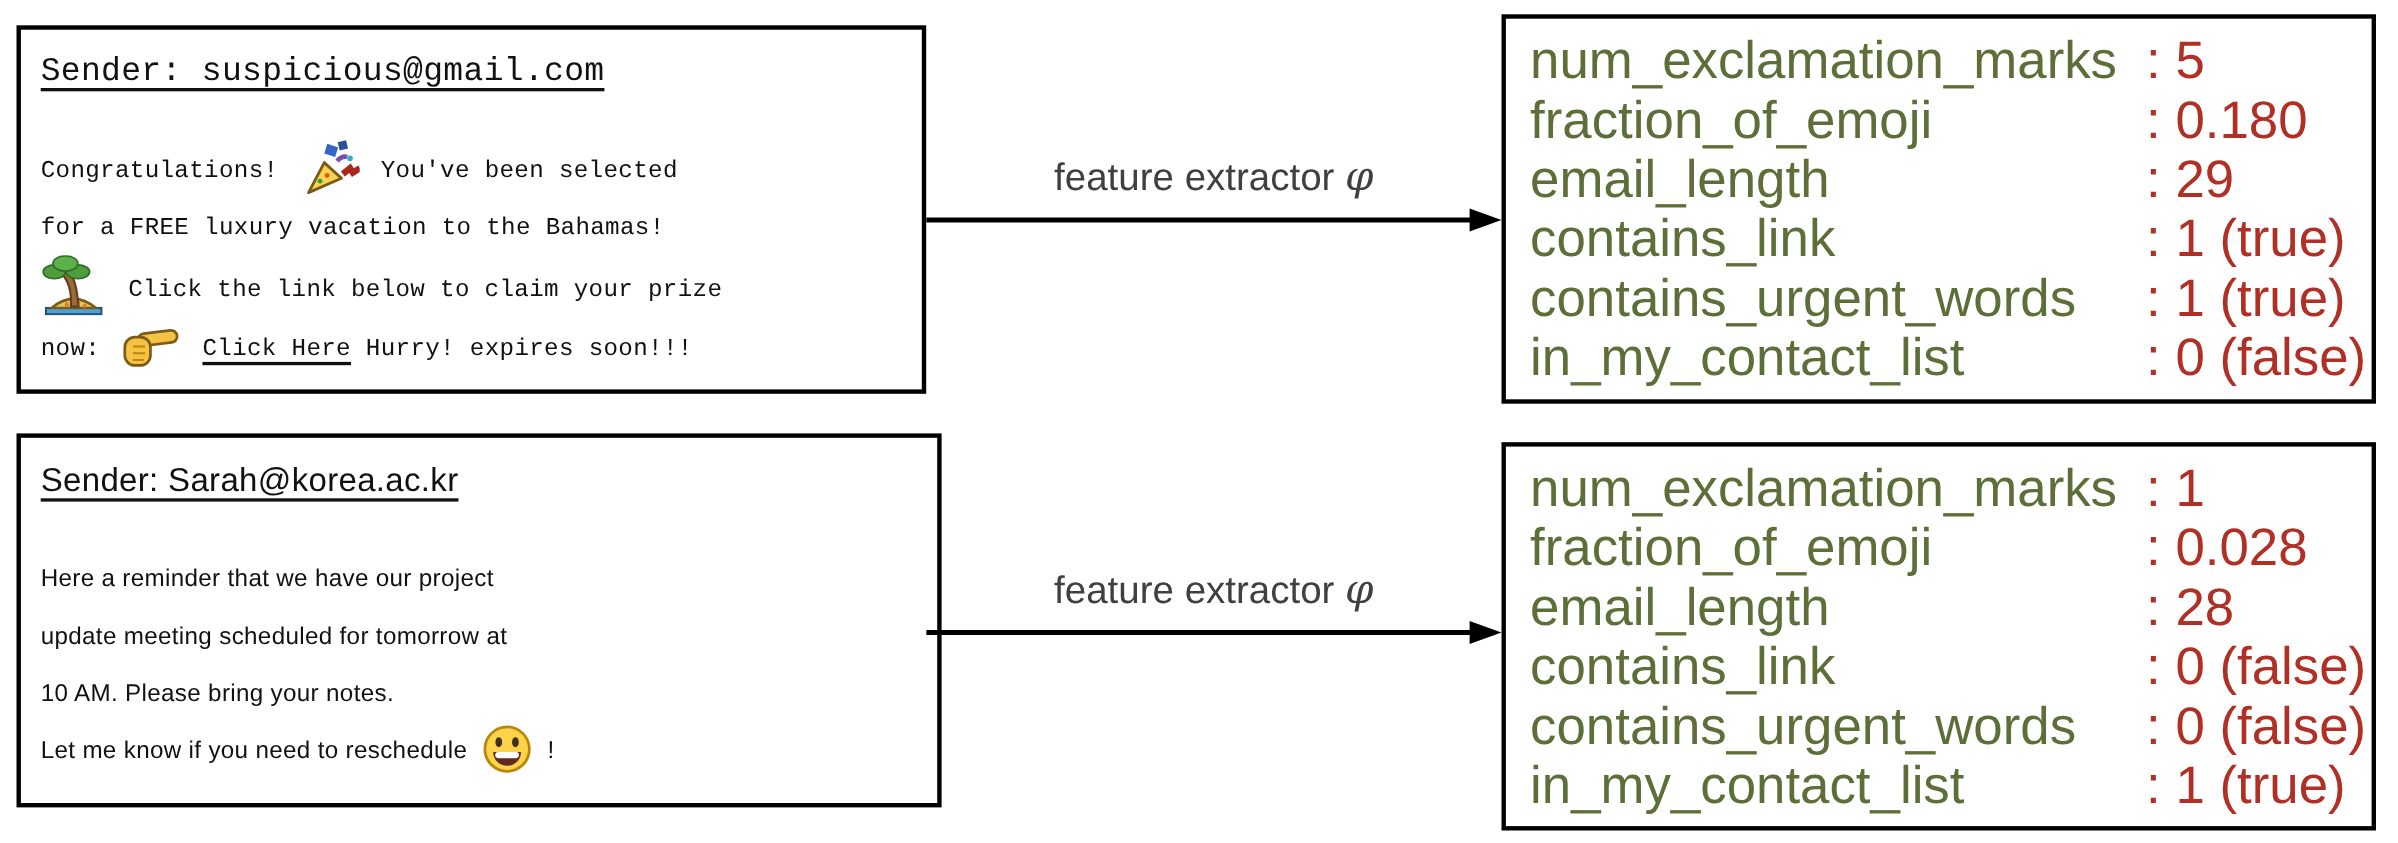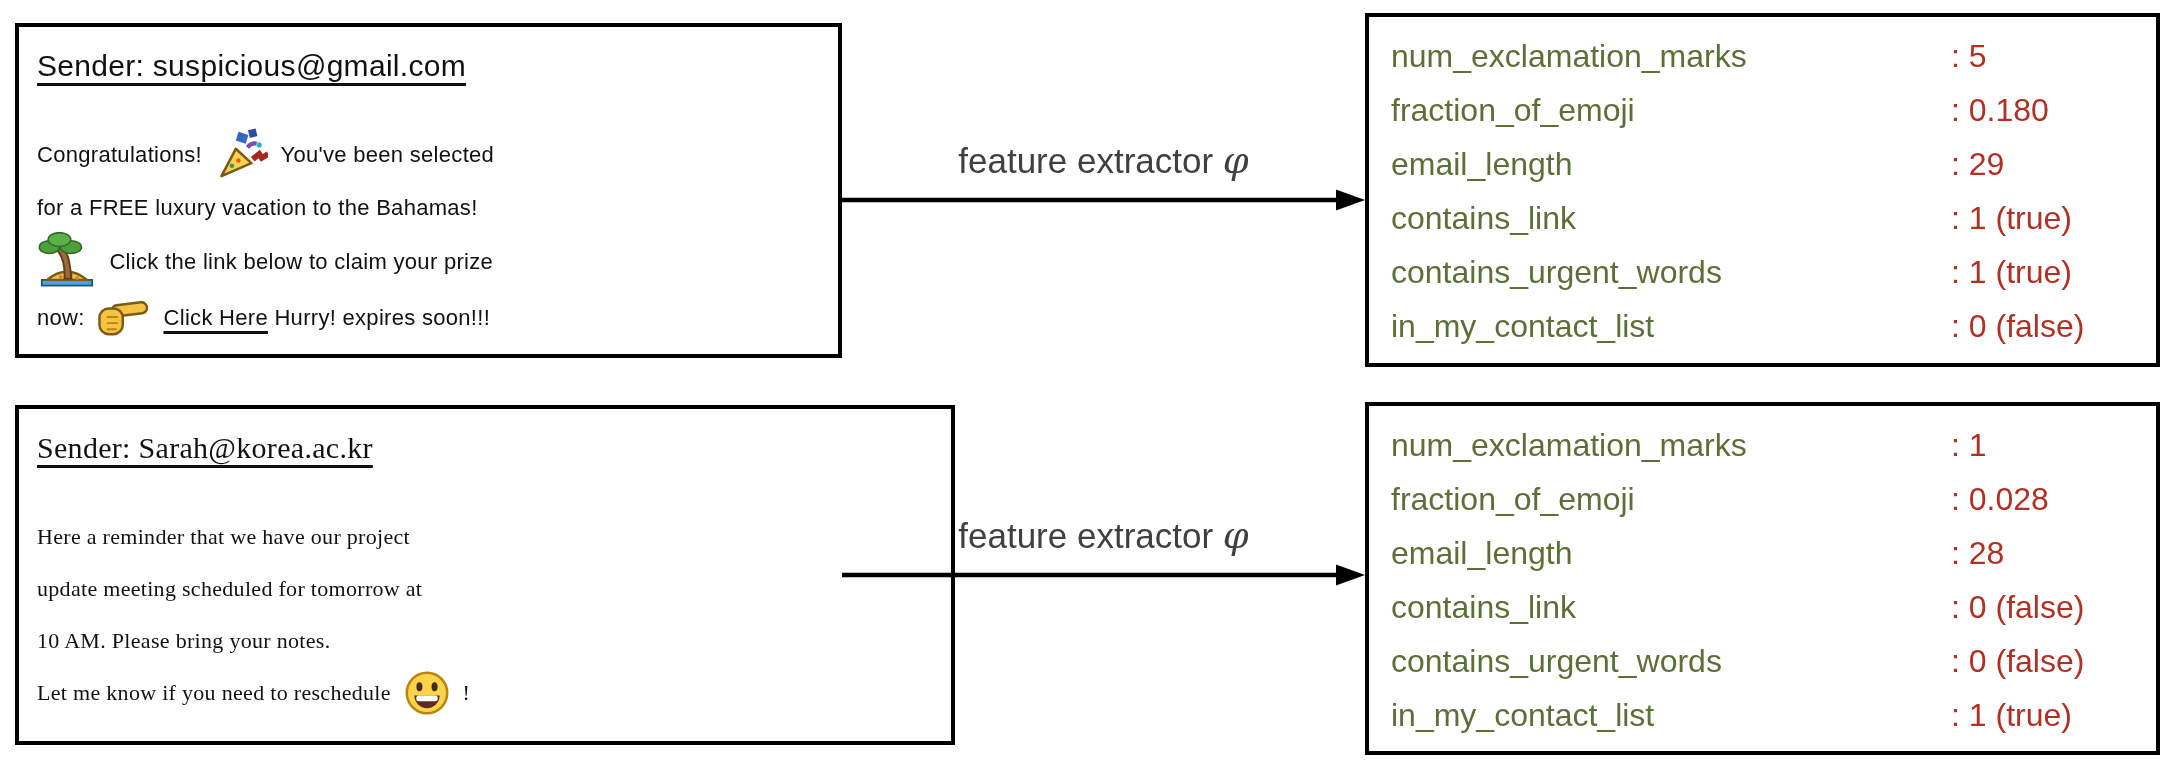--- a/index.html
+++ b/index.html
@@ -10,33 +10,33 @@
   }
   .box{position:absolute;background:#fff;border:4px solid var(--box-border,#000);box-sizing:border-box;}
   .email-box{padding:14px 18px;}
   .sender{font-size:30px;line-height:50px;letter-spacing:.3px;
           text-decoration:underline;text-decoration-thickness:2.5px;text-underline-offset:7px;}
   .email-body{margin-top:38px;font-size:22px;line-height:52px;letter-spacing:.3px;}
   .eline{white-space:nowrap;}
   .icon{display:inline-block;vertical-align:middle;margin:0 6px;position:relative;top:-2px;}
   .pseudo-link{text-decoration:underline;text-decoration-thickness:2.5px;text-underline-offset:6px;text-align:right;}
   .features-box{padding:12px 22px;}
-  .feat-line{display:flex;font-size:32px;line-height:54px;white-space:nowrap;}
+  .feat-line{display:flex;font-size:48px;line-height:54px;white-space:nowrap;}
   .feat-name{flex:none;width:560px;color:var(--feature-name,#5d6e38);}
   .feat-value{color:var(--feature-value,#b03026);}
   .arrow{position:absolute;color:var(--arrow,#000);}
   .arrow-label{position:absolute;text-align:center;font-size:35px;line-height:42px;color:#404040;}
   .phi{font-family:"DejaVu Serif",serif;font-style:italic;font-size:37px;}
 </style>
 </head>
 <body>
 
 <div class="canvas">
 
-  <section class="box email-box" style="left:15px;top:23px;width:827px;height:335px;">
+  <section class="box email-box" style="left:15px;top:23px;width:827px;height:335px;font-family:Liberation Mono, monospace;">
     <div class="sender">Sender: suspicious@gmail.com</div>
     <div class="email-body">
       <div class="eline">
         <span>Congratulations!</span>
         <svg class="icon" width="54" height="52" viewBox="0 0 40 40">
           <polygon points="5,37 16,16 28,27" fill="#f8d353" stroke="#7a5c17" stroke-width="2" stroke-linejoin="round"></polygon>
           <circle cx="13" cy="29" r="1.7" fill="#2f9e44"></circle>
           <circle cx="18" cy="25" r="1.7" fill="#e8590c"></circle>
           <rect x="17" y="4" width="8" height="7" fill="#3566c4" transform="rotate(18 21 7)"></rect>
           <rect x="26" y="1" width="6" height="6" fill="#2b4f9e" transform="rotate(-14 29 4)"></rect>
@@ -107,21 +107,21 @@
     <div class="feat-line">
       <span class="feat-name">contains_urgent_words</span>
       <span class="feat-value">: 1 (true)</span>
     </div>
     <div class="feat-line">
       <span class="feat-name">in_my_contact_list</span>
       <span class="feat-value">: 0 (false)</span>
     </div>
   </section>
 
-  <section class="box email-box" style="left:15px;top:405px;width:940px;height:340px;font-family:Liberation Serif, serif;">
+  <section class="box email-box" style="left:15px;top:394px;width:841px;height:340px;">
     <div class="sender">Sender: Sarah@korea.ac.kr</div>
     <div class="email-body">
       <div class="eline">
         <span>Here a reminder that we have our project</span>
       </div>
       <div class="eline">
         <span>update meeting scheduled for tomorrow at</span>
       </div>
       <div class="eline">
         <span>10 AM. Please bring your notes.</span>

